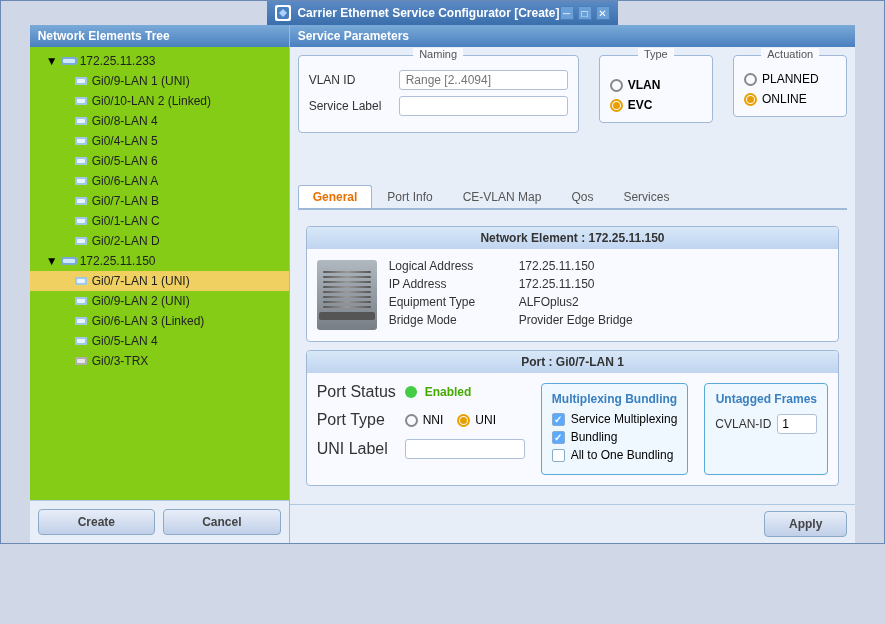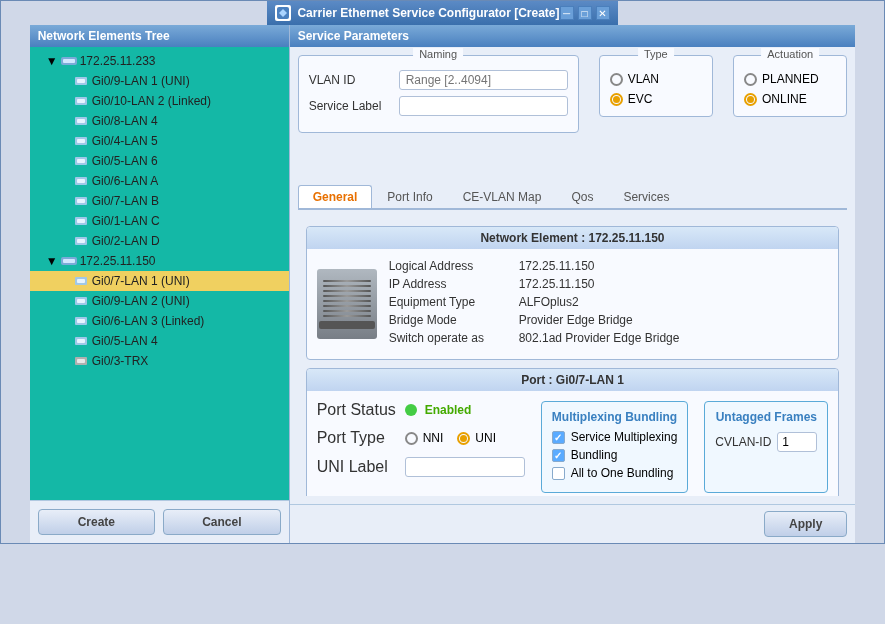--- a/index.html
+++ b/index.html
@@ -20,21 +20,21 @@
     .title-bar-left { display: flex; align-items: center; gap: 6px; font-weight: bold; font-size: 12px; }
     .title-bar-icon { width: 16px; height: 16px; background: #fff; border-radius: 2px; display: flex; align-items: center; justify-content: center; }
     .title-bar-controls { display: flex; gap: 4px; }
     .title-bar-btn { width: 14px; height: 14px; background: #6a9fd8; border: 1px solid #4a7fbc; cursor: pointer; display: flex; align-items: center; justify-content: center; color: white; font-size: 10px; }
 
     .main-content { display: flex; flex: 1; overflow: hidden; }
 
     
     .left-panel {
       width: 260px;
-      background: #14b8a6;
+      background: #84cc16;
       border-right: 1px solid #a0b8d8;
       display: flex;
       flex-direction: column;
       flex-shrink: 0;
     }
     .left-panel-header {
       background: linear-gradient(to bottom, #7aaad8, #4a80bf);
       color: white;
       padding: 4px 8px;
       font-weight: bold;
@@ -96,21 +96,21 @@
     .naming-box { flex: 2; }
     .naming-row { display: flex; align-items: center; margin-bottom: 6px; }
     .naming-label { width: 90px; font-size: 12px; color: #333; }
     .naming-input {
       flex: 1; border: 1px solid #b0c0d8; border-radius: 3px; padding: 2px 6px;
       background: white; font-size: 12px; color: #888;
     }
     .naming-input.solid { color: #333; }
 
     .type-box { flex: 1; }
-    .type-options { display: flex; flex-direction: column; gap: 6px; margin-top: 2px; }
+    .type-options { display: flex; flex-direction: column; gap: 6px; margin-top: 8px; font-weight: bold; }
     .radio-row { display: flex; align-items: center; gap: 5px; }
     .radio-circle { width: 13px; height: 13px; border-radius: 50%; border: 2px solid #888; display: flex; align-items: center; justify-content: center; }
     .radio-circle.selected { border-color: #e8a000; }
     .radio-dot { width: 7px; height: 7px; border-radius: 50%; background: #e8a000; }
 
     .actuation-box { flex: 1; }
     .actuation-options { display: flex; flex-direction: column; gap: 6px; margin-top: 2px; }
 
     
     .tabs-row { display: flex; border-bottom: 2px solid #a0b8d8; flex-shrink: 0; margin-top: 44px; }
@@ -511,24 +511,20 @@
                   <span class="ne-val">172.25.11.150</span>
                 </div>
                 <div class="ne-row">
                   <span class="ne-key">Equipment Type</span>
                   <span class="ne-val">ALFOplus2</span>
                 </div>
                 <div class="ne-row">
                   <span class="ne-key">Bridge Mode</span>
                   <span class="ne-val">Provider Edge Bridge</span>
                 </div>
-                <div class="ne-row">
-                  <span class="ne-key">Switch operate as</span>
-                  <span class="ne-val">802.1ad Provider Edge Bridge</span>
-                </div>
               </div>
             </div>
           </div>
 
           <div class="port-box">
             <div class="port-header">Port : Gi0/7-LAN 1</div>
             <div class="port-body">
               <div class="port-left">
                 <div class="port-field">
                   <span class="port-label">Port Status</span>

